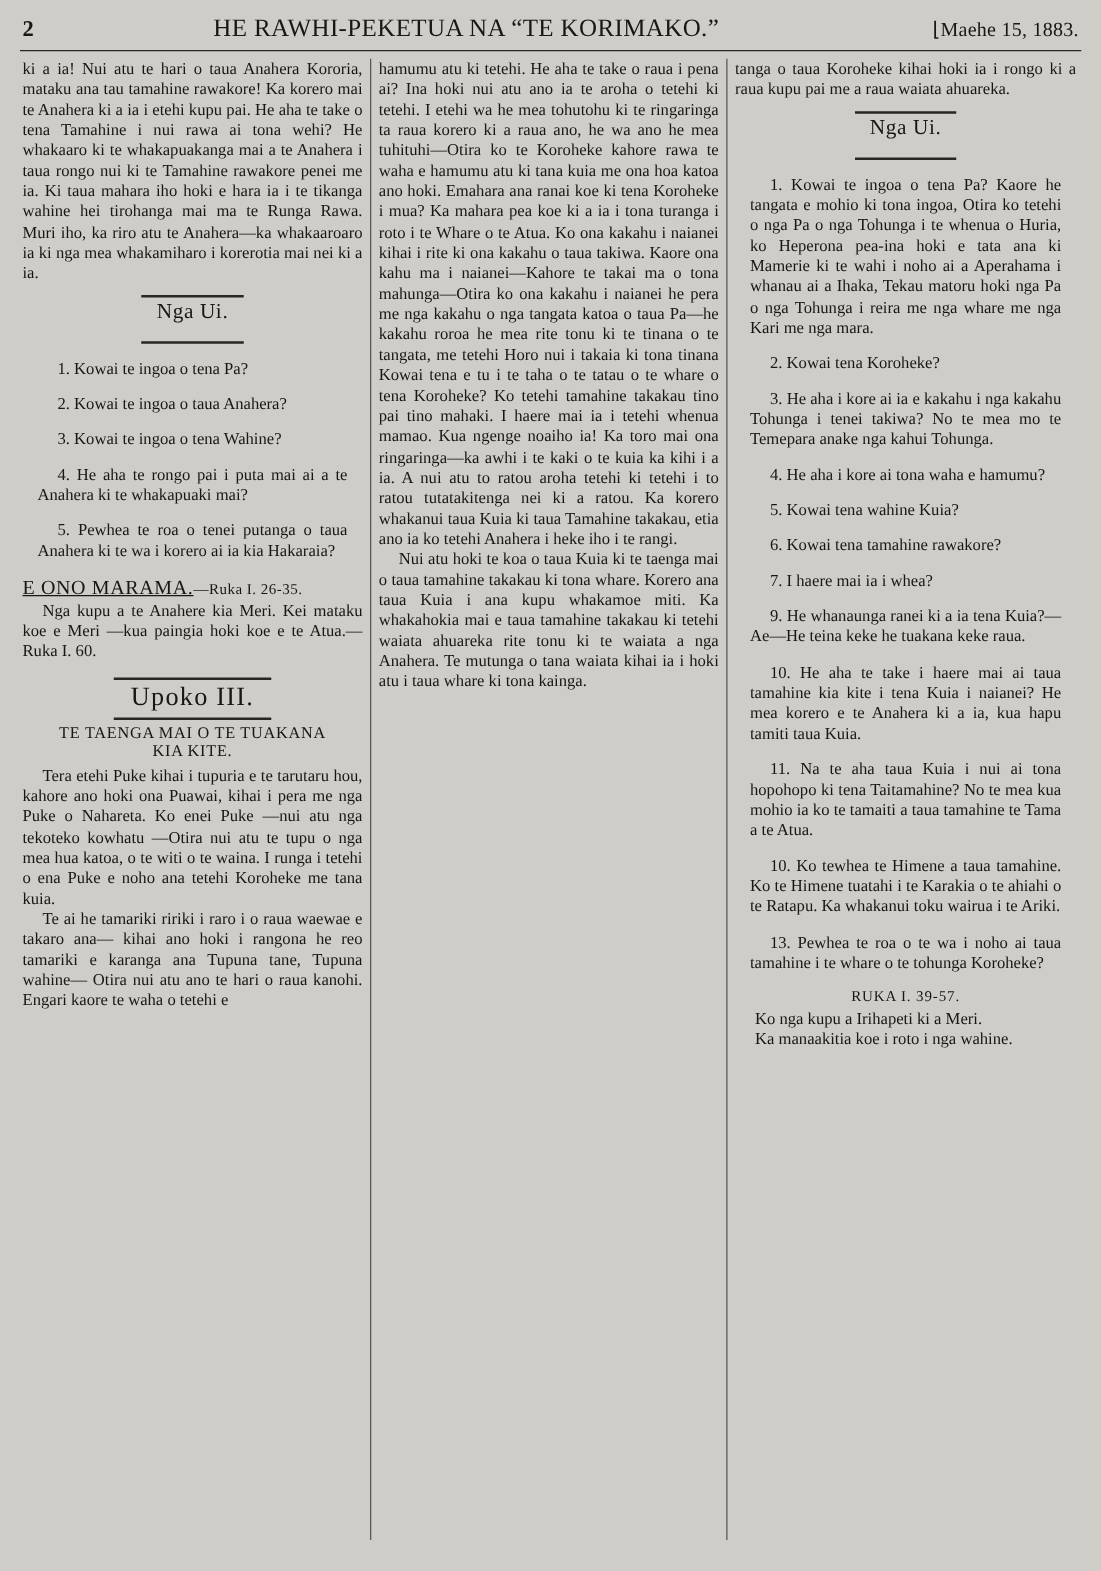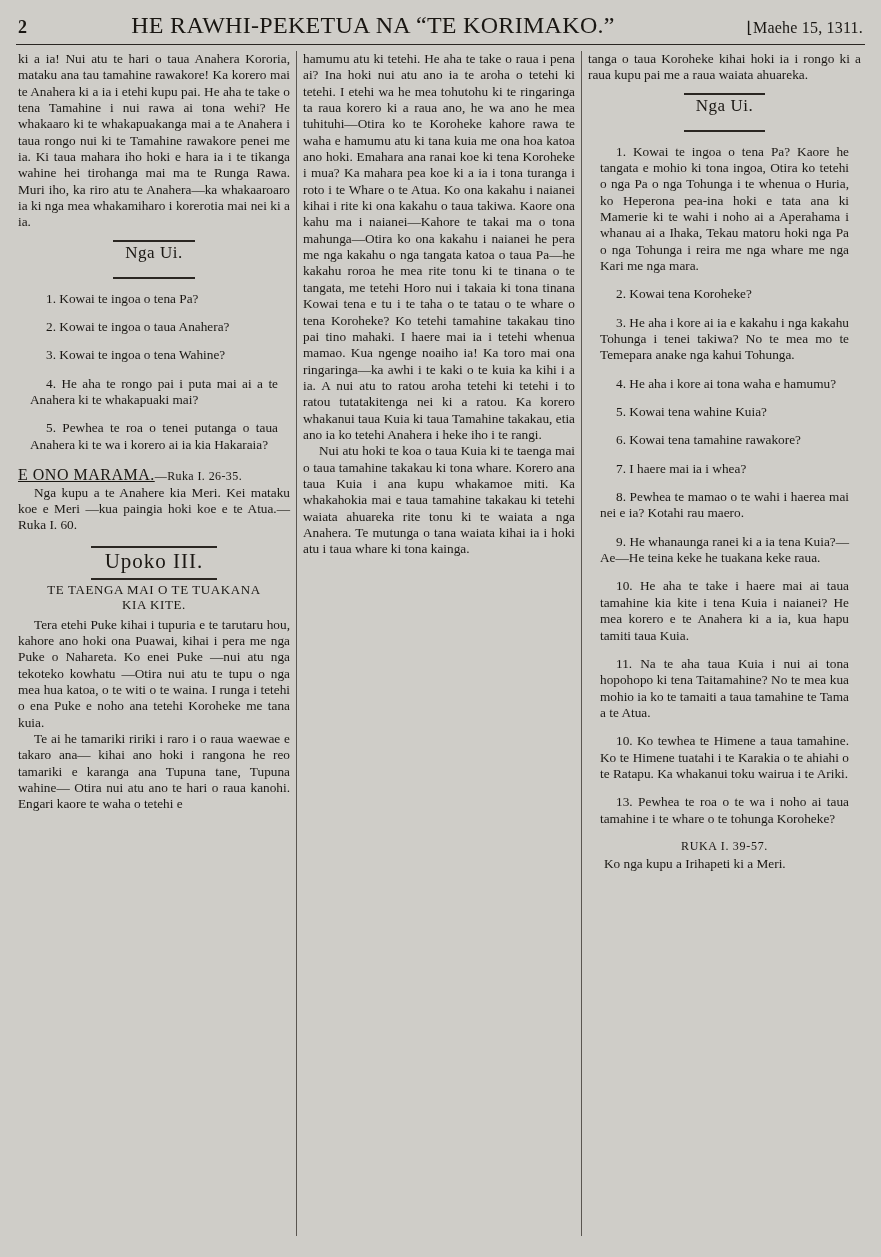--- a/index.html
+++ b/index.html
@@ -31,21 +31,21 @@
     letter-spacing: 0.2px;
   }
   .masthead .pageno {
     font-weight: bold;
     font-size: 18px;
     width: 40px;
   }
   .masthead .title {
     flex: 1;
     text-align: center;
-    font-size: 24px;
+    font-size: 20px;
     letter-spacing: 0.3px;
     white-space: nowrap;
   }
   .masthead .issue {
     width: 175px;
     text-align: right;
     font-size: 16px;
     white-space: nowrap;
   }
   .rule {
@@ -133,21 +133,21 @@
   }
 </style>
 </head>
 <body>
 
 <div class="page">
 
   <div class="masthead">
     <div class="pageno">2</div>
     <div class="title">HE RAWHI-PEKETUA NA “TE KORIMAKO.”</div>
-    <div class="issue">⌊Maehe 15, 1311.</div>
+    <div class="issue">⌊Maehe 15, 1883.</div>
   </div>
   <div class="rule"></div>
 
   <div class="columns">
 
     <div class="col c1">
       <p class="noindent">ki a ia!  Nui atu te hari o taua Anahera Kororia, mataku ana tau tamahine rawakore!  Ka korero mai te Anahera ki a ia i etehi kupu pai.  He aha te take o tena Tamahine i nui rawa ai tona wehi?  He whakaaro ki te whakapuakanga mai a te Anahera i taua rongo nui ki te Tamahine rawakore penei me ia.  Ki taua mahara iho hoki e hara ia i te tikanga wahine hei tirohanga mai ma te Runga Rawa.  Muri iho, ka riro atu te Anahera—ka whakaaroaro ia ki nga mea whakamiharo i korerotia mai nei ki a ia.</p>
 
       <div class="sechead">
         <span class="inner">Nga Ui.</span>
@@ -191,27 +191,27 @@
       </div>
 
       <div class="qlist">
         <p>1.  Kowai te ingoa o tena Pa? Kaore he tangata e mohio ki tona ingoa, Otira ko tetehi o nga Pa o nga Tohunga i te whenua o Huria, ko Heperona pea-ina hoki e tata ana ki Mamerie ki te wahi i noho ai a Aperahama i whanau ai a Ihaka, Tekau matoru hoki nga Pa o nga Tohunga i reira me nga whare me nga Kari me nga mara.</p>
         <p>2.  Kowai tena Koroheke?</p>
         <p>3.  He aha i kore ai ia e kakahu i nga kakahu Tohunga i tenei takiwa?    No te mea mo te Temepara anake nga kahui Tohunga.</p>
         <p>4.  He aha i kore ai tona waha e hamumu?</p>
         <p>5.  Kowai tena wahine Kuia?</p>
         <p>6.  Kowai tena tamahine rawakore?</p>
         <p>7.  I haere mai ia i whea?</p>
-        <p>8.  Pewhea te mamao o te wahi i haerea mai nei e ia?  Kotahi rau maero.</p>
         <p>9.  He whanaunga ranei ki a ia tena Kuia?—Ae—He teina keke he tuakana keke raua.</p>
         <p>10.  He aha te take i haere mai ai taua tamahine kia kite i tena Kuia i naianei?  He mea korero e te Anahera ki a ia, kua hapu tamiti taua Kuia.</p>
         <p>11.  Na te aha taua Kuia i nui ai tona hopohopo ki tena Taitamahine?  No te mea kua mohio ia ko te tamaiti a taua tamahine te Tama a te Atua.</p>
         <p>10.  Ko tewhea te Himene a taua tamahine.  Ko te Himene tuatahi i te Karakia o te ahiahi o te Ratapu.  Ka whakanui toku wairua i te Ariki.</p>
         <p>13.  Pewhea te roa o te wa i noho ai taua tamahine i te whare o te tohunga Koroheke?</p>
       </div>
 
       <div class="ref-center">RUKA I. 39-57.</div>
 
       <p>Ko nga kupu a Irihapeti ki a Meri.</p>
+      <p>Ka manaakitia koe i roto i nga wahine.</p>
     </div>
 
   </div>
 </div>
 
 </body></html>

